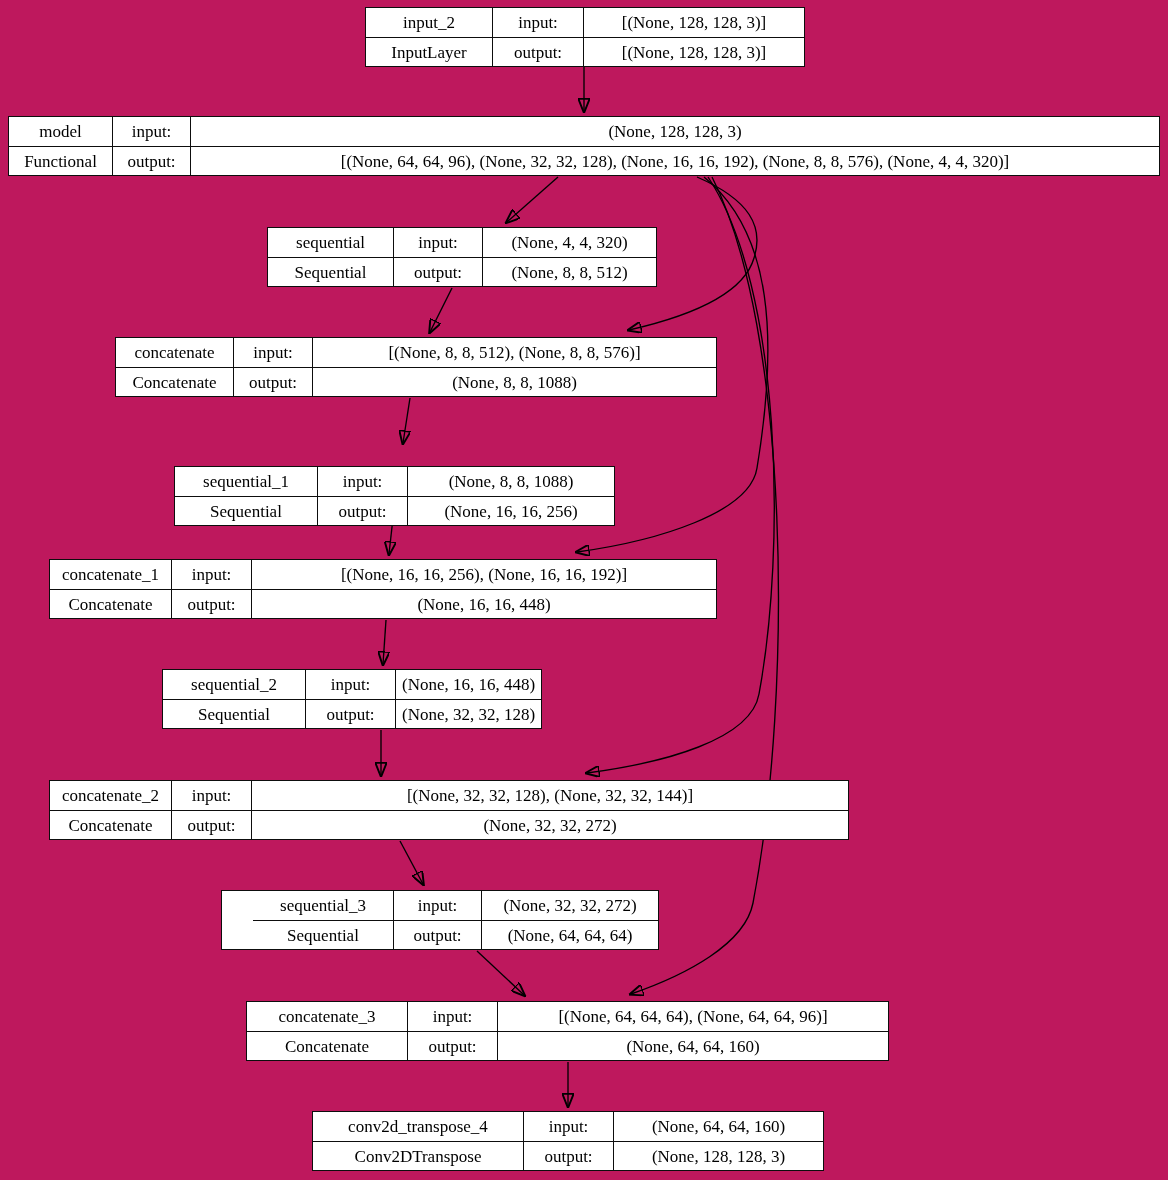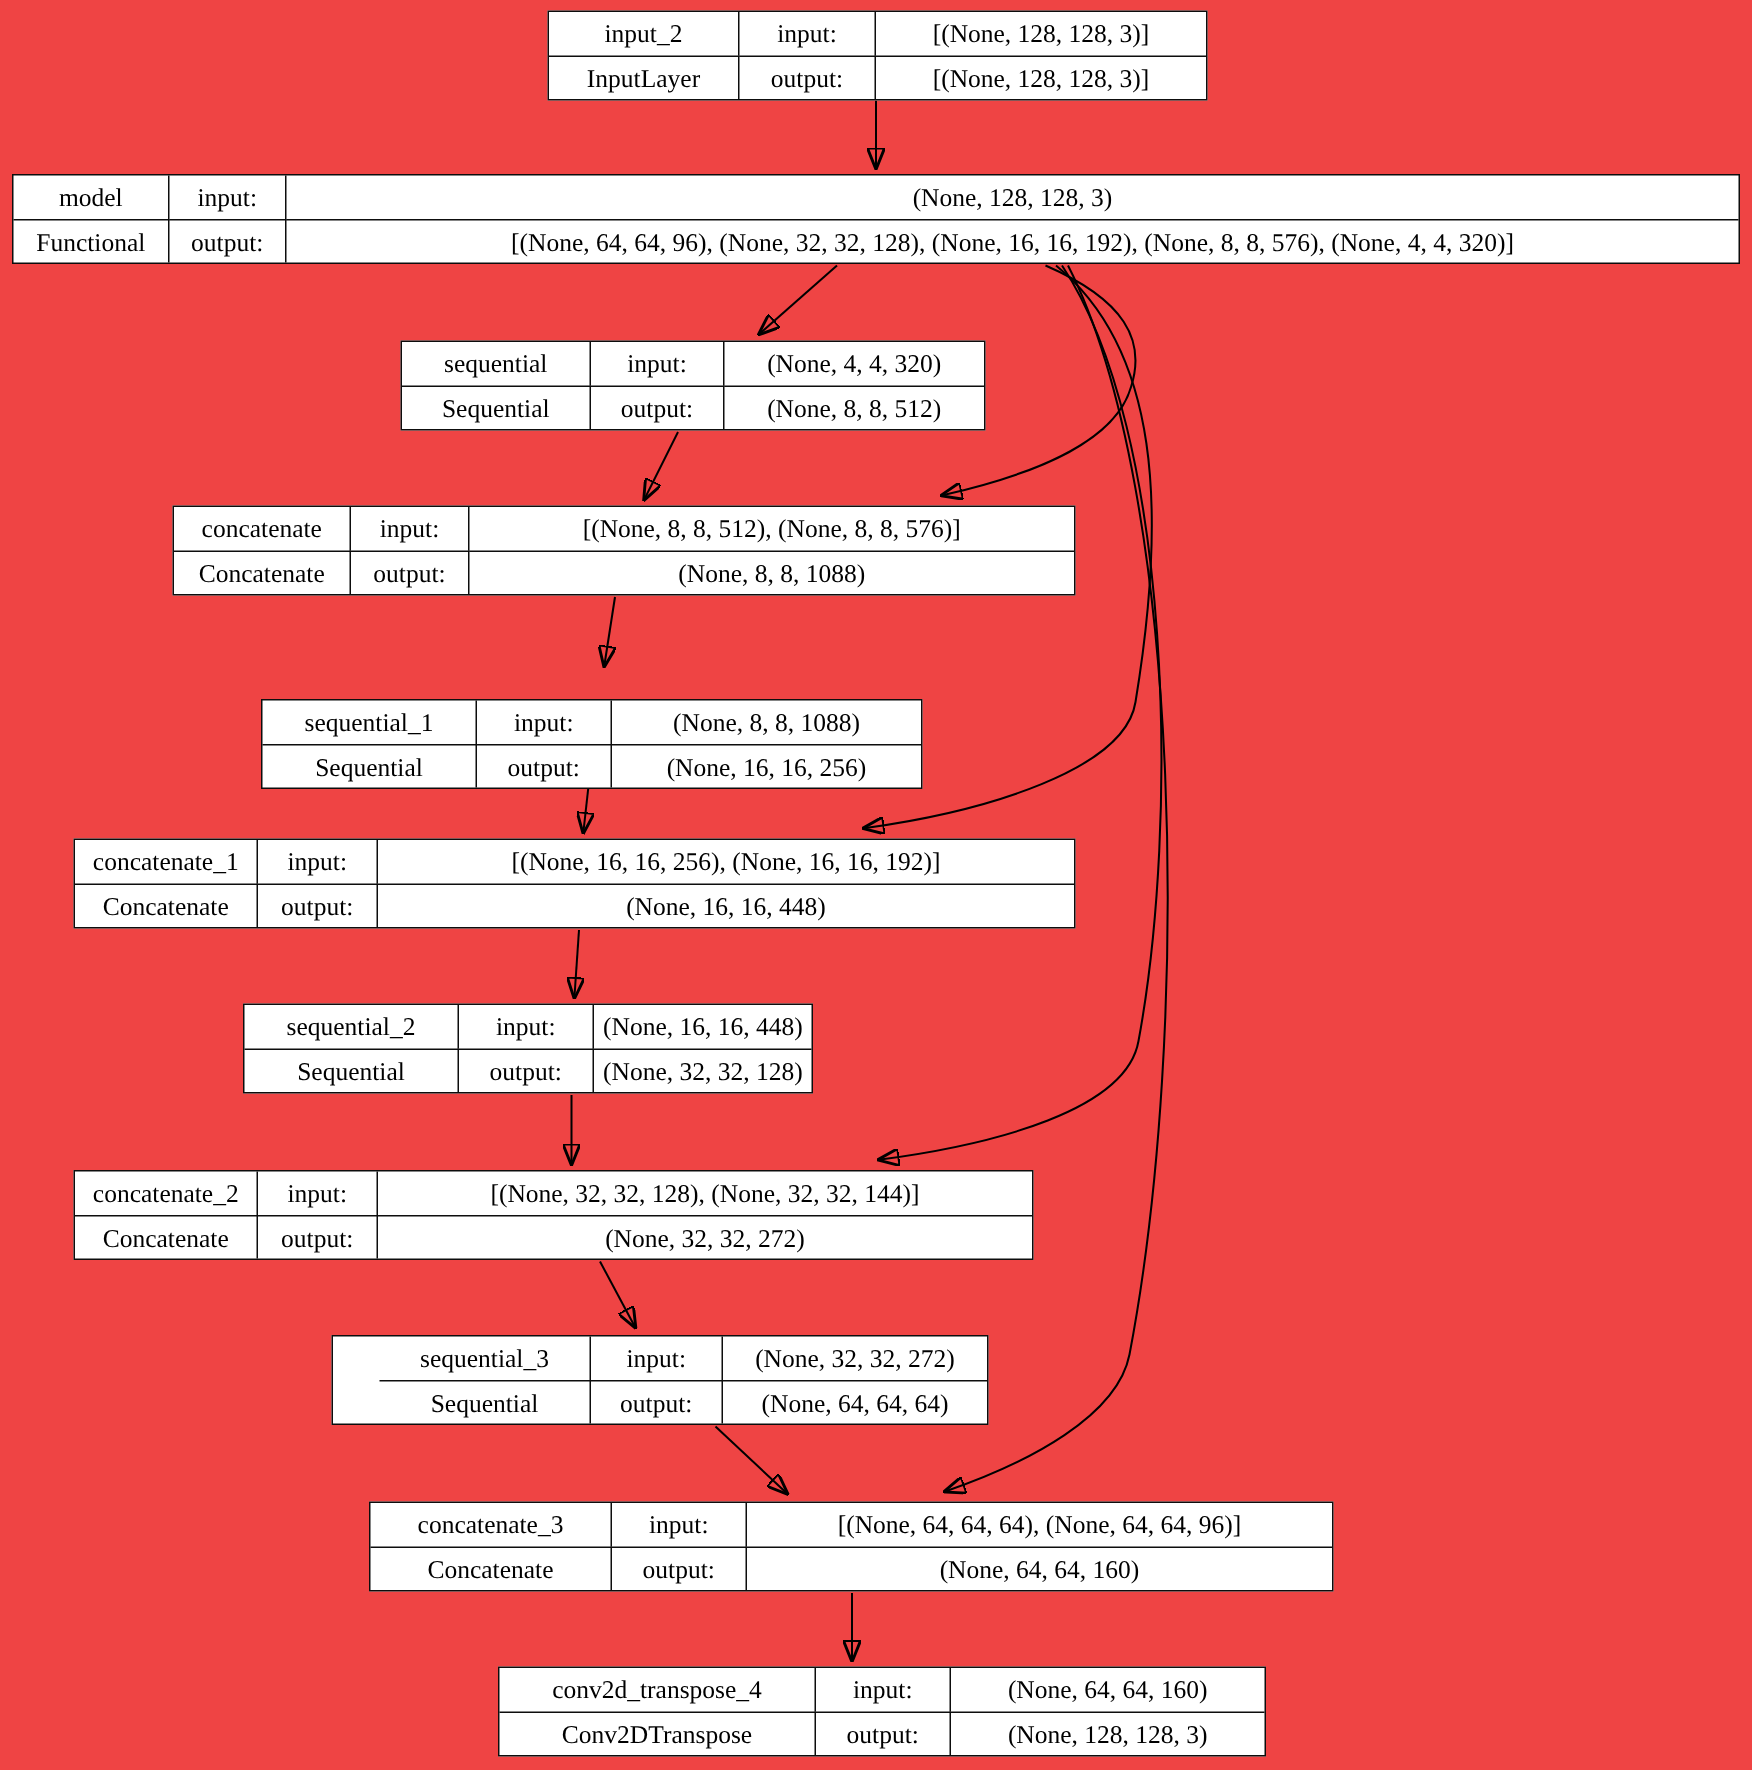--- a/index.html
+++ b/index.html
@@ -5,21 +5,21 @@
   html, body {
     margin: 0;
     padding: 0;
     background: #ffffff;
     font-family: "Liberation Serif", "DejaVu Serif", serif;
   }
   .canvas {
     position: relative;
     width: 1168px;
     height: 1180px;
-    background: #ef4444;
+    background: #be185d;
     overflow: hidden;
   }
   svg.edges {
     position: absolute;
     left: 0;
     top: 0;
     width: 1168px;
     height: 1180px;
     pointer-events: none;
   }
@@ -139,21 +139,21 @@
 
   <div class="node" style="left:162px; top:669px; width:380px; grid-template-columns:143px 90px 1fr;">
     <div class="cell r1 c1 br">sequential_2</div>
     <div class="cell r1 c2 br">input:</div>
     <div class="cell r1 c3">(None, 16, 16, 448)</div>
     <div class="cell r2 c1 br bt">Sequential</div>
     <div class="cell r2 c2 br bt">output:</div>
     <div class="cell r2 c3 bt">(None, 32, 32, 128)</div>
   </div>
 
-  <div class="node" style="left:49px; top:780px; width:640px; grid-template-columns:122px 80px 1fr;">
+  <div class="node" style="left:49px; top:780px; width:800px; grid-template-columns:122px 80px 1fr;">
     <div class="cell r1 c1 br">concatenate_2</div>
     <div class="cell r1 c2 br">input:</div>
     <div class="cell r1 c3">[(None, 32, 32, 128), (None, 32, 32, 144)]</div>
     <div class="cell r2 c1 br bt">Concatenate</div>
     <div class="cell r2 c2 br bt">output:</div>
     <div class="cell r2 c3 bt">(None, 32, 32, 272)</div>
   </div>
 
   <div class="node" style="left:221px; top:890px; width:438px; grid-template-columns:141px 88px 1fr;padding-left:31px;">
     <div class="cell r1 c1 br">sequential_3</div>
@@ -166,21 +166,21 @@
 
   <div class="node" style="left:246px; top:1001px; width:643px; grid-template-columns:161px 90px 1fr;">
     <div class="cell r1 c1 br">concatenate_3</div>
     <div class="cell r1 c2 br">input:</div>
     <div class="cell r1 c3">[(None, 64, 64, 64), (None, 64, 64, 96)]</div>
     <div class="cell r2 c1 br bt">Concatenate</div>
     <div class="cell r2 c2 br bt">output:</div>
     <div class="cell r2 c3 bt">(None, 64, 64, 160)</div>
   </div>
 
-  <div class="node" style="left:312px; top:1111px; width:512px; grid-template-columns:211px 90px 1fr;margin-left:20px;">
+  <div class="node" style="left:312px; top:1111px; width:512px; grid-template-columns:211px 90px 1fr;">
     <div class="cell r1 c1 br">conv2d_transpose_4</div>
     <div class="cell r1 c2 br">input:</div>
     <div class="cell r1 c3">(None, 64, 64, 160)</div>
     <div class="cell r2 c1 br bt">Conv2DTranspose</div>
     <div class="cell r2 c2 br bt">output:</div>
     <div class="cell r2 c3 bt">(None, 128, 128, 3)</div>
   </div>
 
 </div>
 

